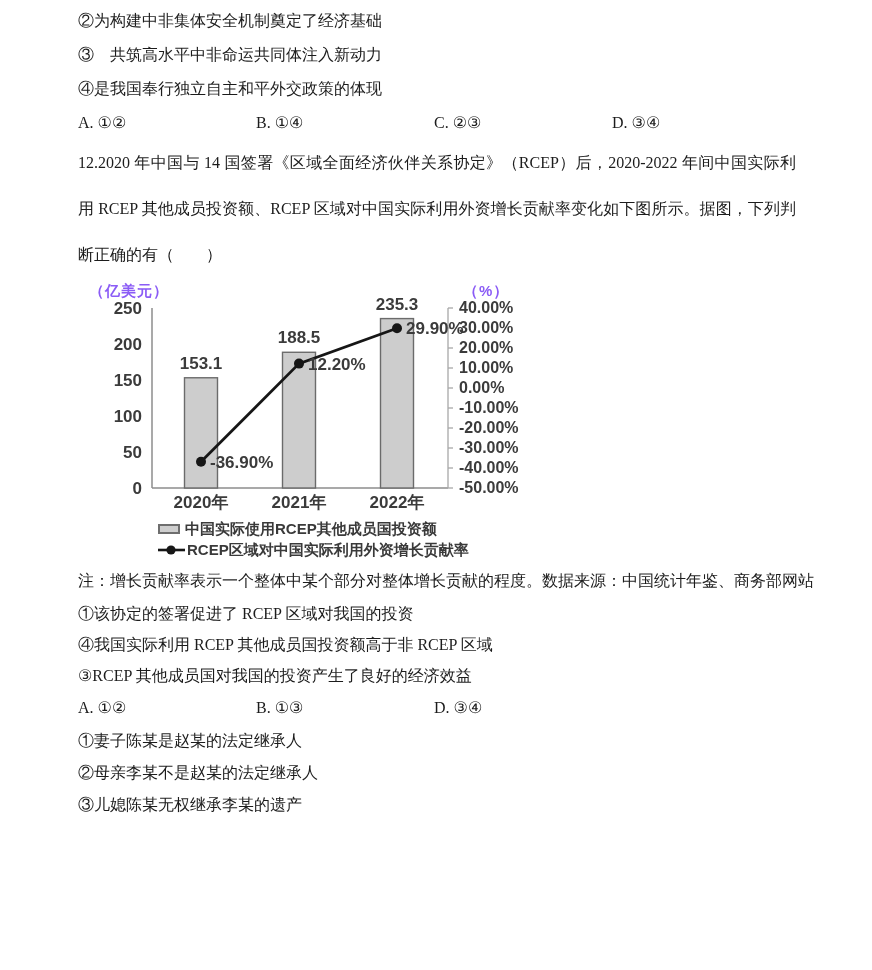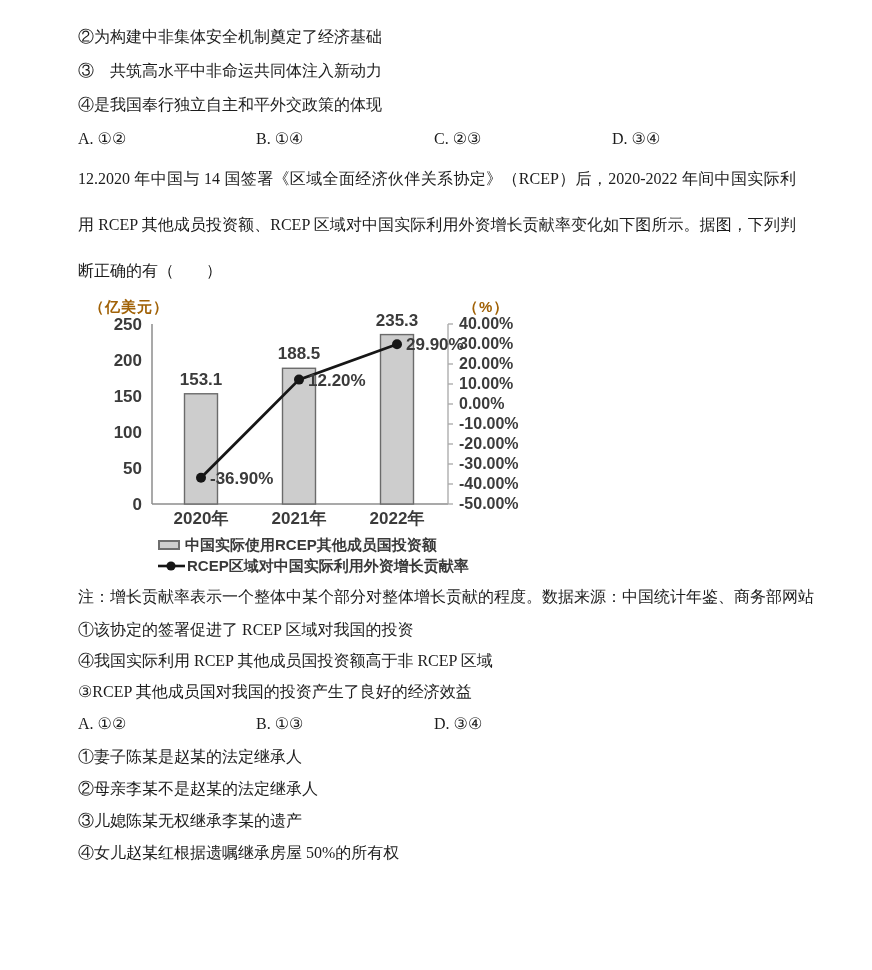--- a/index.html
+++ b/index.html
@@ -1,36 +1,36 @@
 <!DOCTYPE html>
 <html><head>
 <meta charset="utf-8">
 <style>
   html,body{margin:0;padding:0;}
   body{
     width:872px;height:970px;background:#ffffff;color:#1c1c1c;
     font-family:"Liberation Serif","DejaVu Serif",serif;
     overflow:hidden;
   }
-  .page{padding:20px 76px 0 78px;}
+  .page{padding:4px 76px 0 78px;}
   .line{font-size:16px;line-height:34px;white-space:nowrap;}
   .options{display:flex;font-size:16px;line-height:34px;}
   .options span{width:178px;}
   .options span:last-child{width:auto;}
   .stem{font-size:16px;line-height:46px;text-align:justify;}
   .stem13{line-height:30px;}
   .items12 .line{line-height:31px;}
   .items13 .line{line-height:32px;}
 
   
   .chart-wrap{position:relative;width:480px;margin:4px 0 2px 7px;height:278px;}
   .axis-title{
     position:absolute;top:0;
     font-family:"Liberation Sans","DejaVu Sans",sans-serif;
-    font-weight:700;font-size:15px;color:#a16207;letter-spacing:1px;
+    font-weight:700;font-size:15px;color:#8b5cf6;letter-spacing:1px;
   }
   .axis-title.left{left:4px;}
   .axis-title.right{left:378px;}
   #chart-svg{position:absolute;left:0;top:0;}
   #chart-svg text{
     font-family:"Liberation Sans","DejaVu Sans",sans-serif;
     font-weight:700;fill:#3b3b3b;
   }
   .legend{position:absolute;left:73px;top:236px;
     font-family:"Liberation Sans","DejaVu Sans",sans-serif;
@@ -138,16 +138,15 @@
     <span>A. ①②</span>
     <span>B. ①③</span>
     <span>D. ③④</span>
   </div>
 
 
   <div class="items13">
     <div class="line">①妻子陈某是赵某的法定继承人</div>
     <div class="line">②母亲李某不是赵某的法定继承人</div>
     <div class="line">③儿媳陈某无权继承李某的遗产</div>
-    <div class="line">④女儿赵某红根据遗嘱继承房屋 50%的所有权</div>
   </div>
 
 </div>
 
 </body></html>

